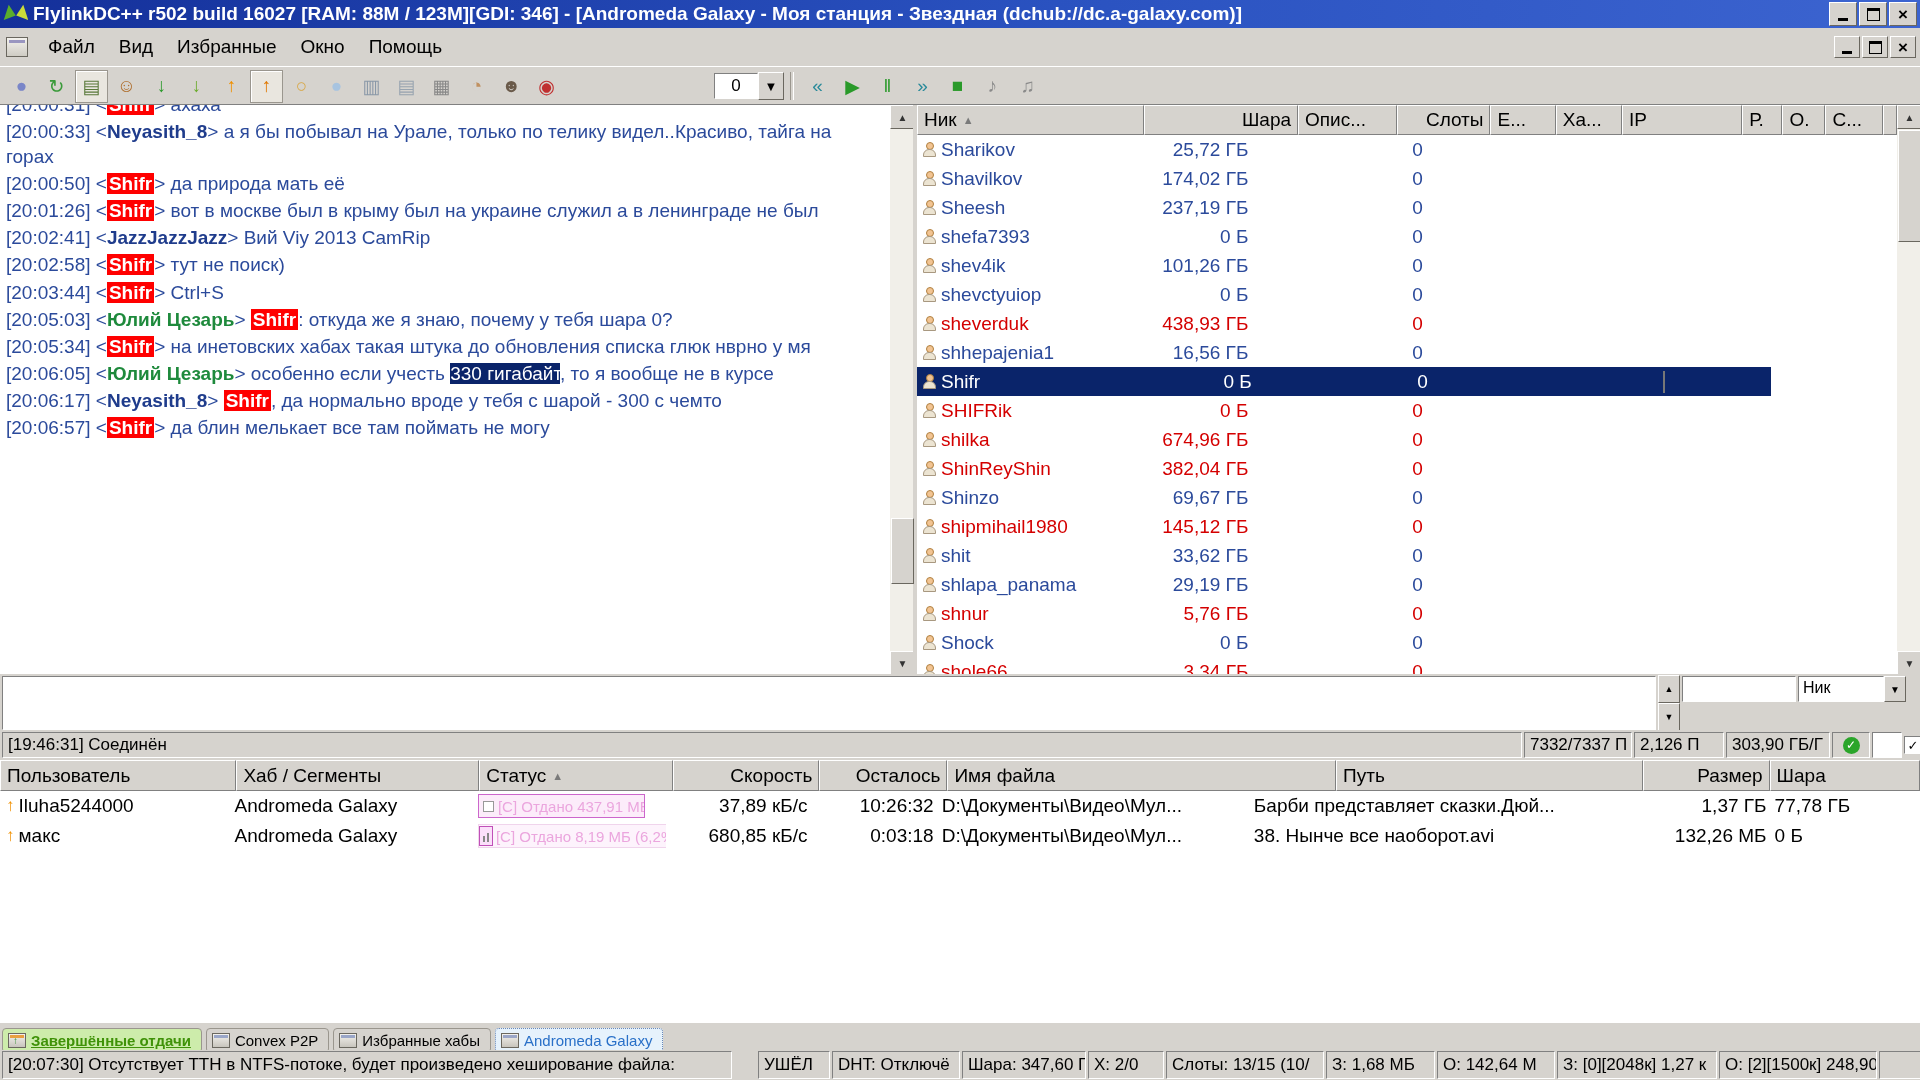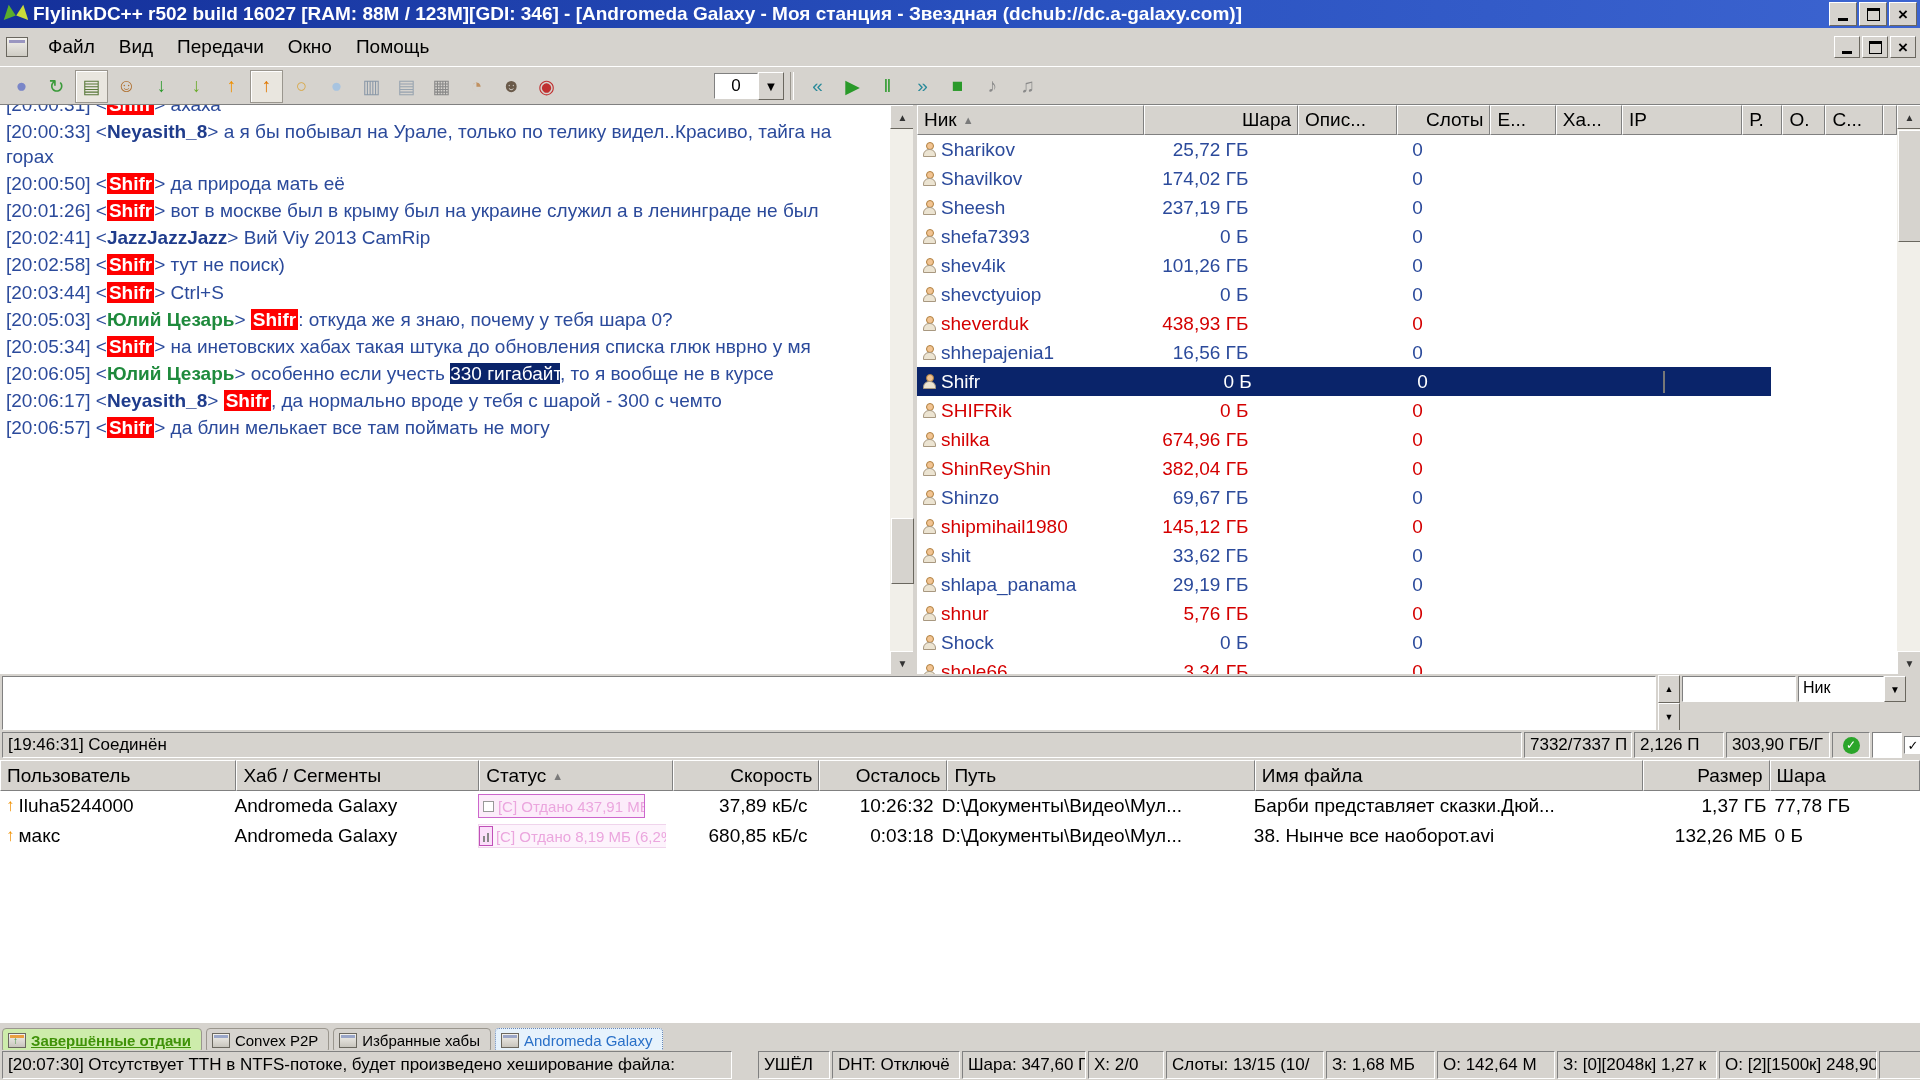--- a/index.html
+++ b/index.html
@@ -167,21 +167,21 @@
       </span>
     <span class="winbtn raised glyph-close">×</span>
   </span>
 </div>
 
 <div class="menubar">
   <span class="mdi-icon"></span>
   <span id="menu-items" style="display:flex;">
       <span class="menu-item">Файл</span>
       <span class="menu-item">Вид</span>
-      <span class="menu-item">Передачи</span>
+      <span class="menu-item">Избранные</span>
       <span class="menu-item">Окно</span>
       <span class="menu-item">Помощь</span>
     </span>
   <span style="flex:1"></span>
   <span class="winbtns">
     <span class="winbtn raised">
         <span class="glyph-min"></span>
       </span>
     <span class="winbtn raised">
         <span class="glyph-max"></span>
@@ -691,25 +691,25 @@
       <span class="hdr-cell" style="width: 192px;">
         <span>Статус</span>
         <span class="sort-arrow">▲</span>
       </span>
       <span class="hdr-cell right" style="width: 142px;">
         <span>Скорость</span>
       </span>
       <span class="hdr-cell right" style="width: 122px;">
         <span>Осталось</span>
       </span>
+      <span class="hdr-cell" style="width: 401px;">
+        <span>Имя файла</span>
+      </span>
       <span class="hdr-cell" style="width: 314px;">
         <span>Путь</span>
-      </span>
-      <span class="hdr-cell" style="width: 401px;">
-        <span>Имя файла</span>
       </span>
       <span class="hdr-cell right" style="width: 120px;">
         <span>Размер</span>
       </span>
       <span class="hdr-cell" style="width: 146px;">
         <span>Шара</span>
       </span>
     </div>
   <div id="t-rows">
       <div class="t-row">

